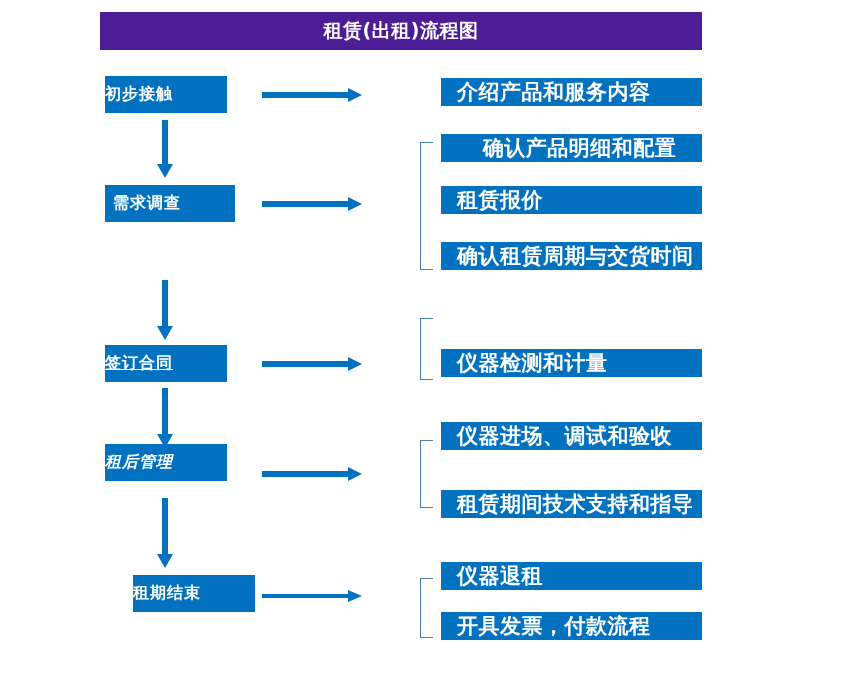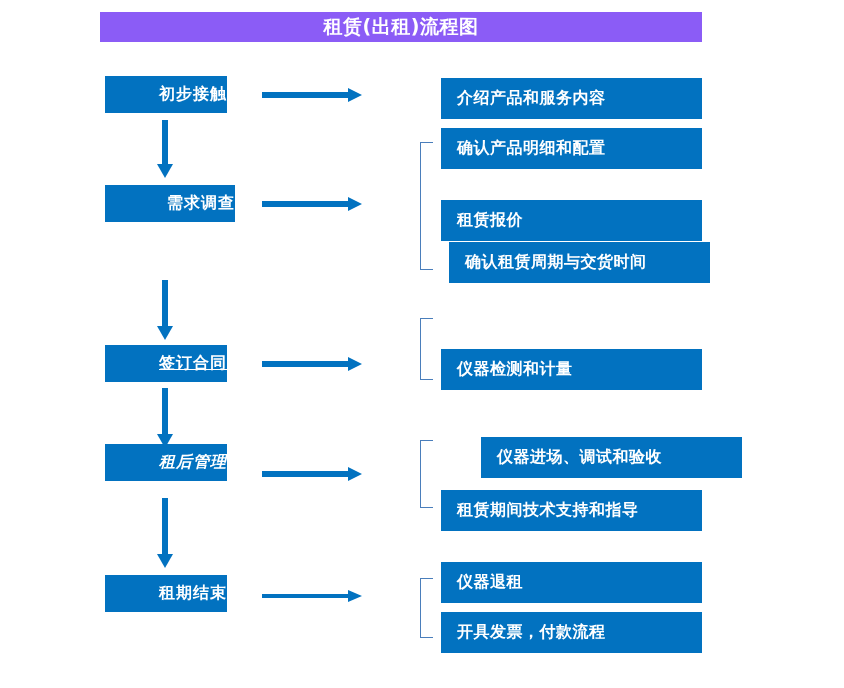--- a/index.html
+++ b/index.html
@@ -21,22 +21,22 @@
     width: 844px;
     height: 688px;
   }
 
   
   .title-bar {
     position: absolute;
     left: 100px;
     top: 12px;
     width: 602px;
-    height: 30px;
-    background: #8b5cf6;
+    height: 38px;
+    background: #4c1d95;
     color: #ffffff;
     font-size: 19px;
     font-weight: bold;
     display: flex;
     align-items: center;
     justify-content: center;
     letter-spacing: 0.5px;
   }
 
   
@@ -44,33 +44,33 @@
     position: absolute;
     left: 105px;
     width: 122px;
     height: 37px;
     background: #0272c0;
     color: #ffffff;
     font-size: 16px;
     font-weight: bold;
     display: flex;
     align-items: center;
-    justify-content: flex-end;
+    justify-content: flex-start;
     letter-spacing: 1px;
   }
 
   
   .task-box {
     position: absolute;
     left: 441px;
     width: 261px;
-    height: 41px;
+    height: 28px;
     background: #0272c0;
     color: #ffffff;
-    font-size: 16px;
+    font-size: 21px;
     font-weight: bold;
     display: flex;
     align-items: center;
     padding-left: 16px;
     box-sizing: border-box;
     letter-spacing: 0.5px;
   }
 
   
   .h-arrow {
@@ -114,21 +114,21 @@
   </div>
 
   <div class="stage-box" style="top:345px;text-decoration:underline;">
     <span>签订合同</span>
   </div>
 
   <div class="stage-box" style="top:444px;font-style:italic;">
     <span>租后管理</span>
   </div>
 
-  <div class="stage-box" style="top:575px;">
+  <div class="stage-box" style="top:575px;margin-left:28px;">
     <span>租期结束</span>
   </div>
 
   <div class="v-arrow" style="top:120px; height:60px;">
     <svg width="20" height="60" viewBox="0 0 20 60">
       <rect x="7" y="0" width="6" height="46" fill="#0272c0"></rect>
       <polygon points="2,44 18,44 10,58" fill="#0272c0"></polygon>
     </svg>
   </div>
 
@@ -193,35 +193,35 @@
   <div class="bracket" style="top:318px; height:62px;"></div>
 
   <div class="bracket" style="top:440px; height:68px;"></div>
 
   <div class="bracket" style="top:578px; height:60px;"></div>
 
   <div class="task-box" style="top:78px;">
     <span>介绍产品和服务内容</span>
   </div>
 
-  <div class="task-box" style="top:128px;">
+  <div class="task-box" style="top:134px;justify-content:center;">
     <span>确认产品明细和配置</span>
   </div>
-  <div class="task-box" style="top:200px;">
+  <div class="task-box" style="top:186px;">
     <span>租赁报价</span>
   </div>
-  <div class="task-box" style="top:242px;margin-left:8px;">
+  <div class="task-box" style="top:242px;">
     <span>确认租赁周期与交货时间</span>
   </div>
 
   <div class="task-box" style="top:349px;">
     <span>仪器检测和计量</span>
   </div>
 
-  <div class="task-box" style="top:437px;margin-left:40px;">
+  <div class="task-box" style="top:422px;">
     <span>仪器进场、调试和验收</span>
   </div>
   <div class="task-box" style="top:562px;">
     <span>仪器退租</span>
   </div>
 
   <div class="task-box" style="top:490px;">
     <span>租赁期间技术支持和指导</span>
   </div>
   <div class="task-box" style="top:612px;text-align:right;">

